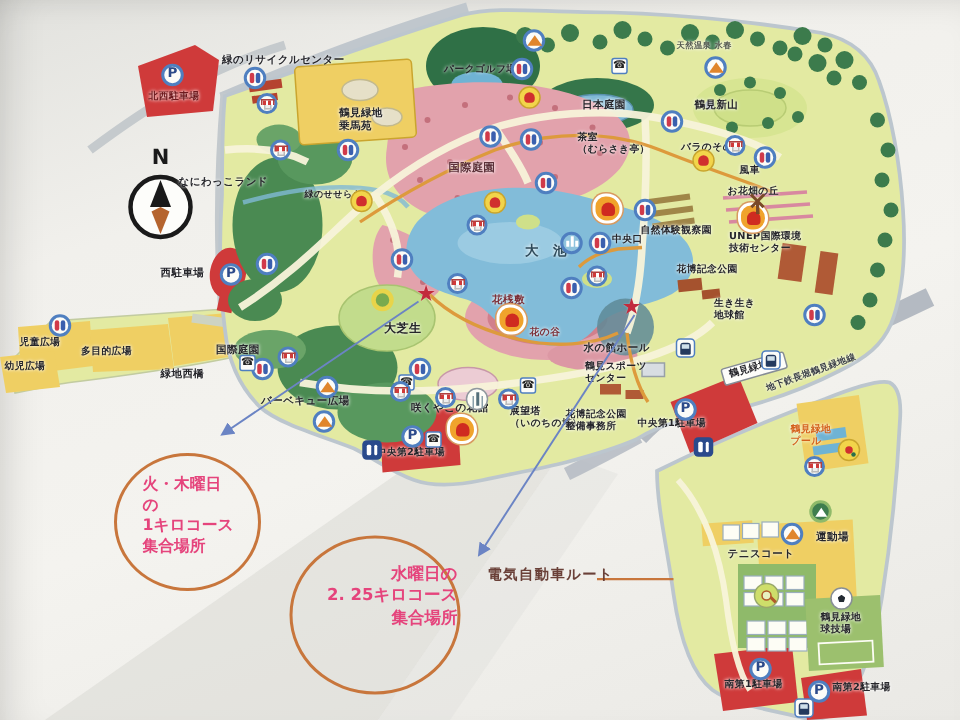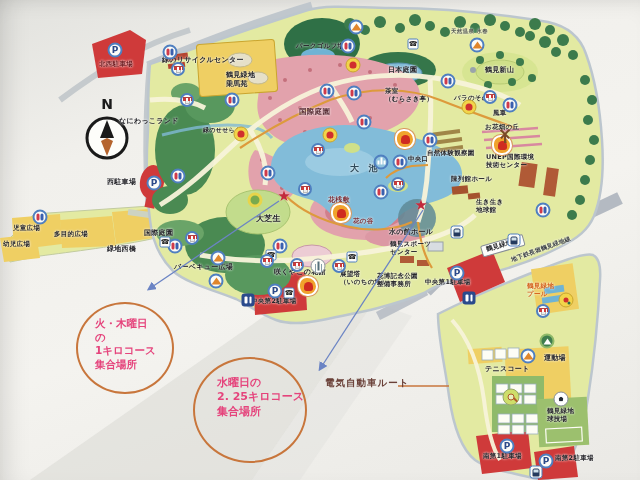--- a/index.html
+++ b/index.html
@@ -63,21 +63,21 @@
   .ic-windmill b:nth-child(2){transform:rotate(-45deg);}
   .ic-windmill i{position:absolute;left:6.5px;top:5px;width:3px;height:9px;background:#7a4a28;clip-path:polygon(20% 0,80% 0,100% 100%,0 100%);}
   .star{position:absolute;color:#c22a3c;font-size:15px;line-height:1;transform:translate(-50%,-50%);
     text-shadow:0 0 1px rgba(255,255,255,.5);}
   .circle-annot{
     position:absolute;border:2.5px solid #c8763c;border-radius:50%;
     color:#e5447c;font-weight:700;white-space:pre-line;line-height:1.3;
     font-family:"DejaVu Sans","Liberation Sans",sans-serif;
   }
   .c1{left:76px;top:302px;width:98px;height:92px;padding:13px 0 0 17px;font-size:10.5px;}
-  .c2{left:193px;top:357px;width:114px;height:106px;padding:17px 0 0 22px;font-size:11px;}
+  .c2{left:193px;top:357px;width:114px;height:106px;padding:17px 0 0 22px;font-size:11px;text-align:right;}
   .legend-label{position:absolute;left:325px;top:377px;font-weight:700;color:#6a4038;font-size:9.5px;letter-spacing:1px;}
   .compass-svg{position:absolute;left:84px;top:96px;}
 </style>
 </head>
 <body>
 
 <div class="photo">
 
   <svg class="base" width="640" height="480" viewBox="0 0 640 480">
 
@@ -287,27 +287,27 @@
 
   <svg class="compass-svg" width="46" height="66" viewBox="0 0 46 66">
     <text x="23" y="13" font-size="14" font-weight="bold" fill="#1a1a1a" text-anchor="middle">N</text>
     <circle cx="23" cy="42" r="20" fill="#fdfdfa" stroke="#1a1a1a" stroke-width="3"></circle>
     <path d="M23,24 L30,42 L16,42 Z" fill="#1a1a1a"></path>
     <path d="M23,60 L29,45 L23,42 L17,45 Z" fill="#b5642e"></path>
   </svg>
 
   <div id="labels" class="layer">
       <span class="label" style="left: 99px; top: 61px; font-size: 6.5px; color: rgb(110, 26, 30);">北西駐車場</span>
-      <span class="label" style="left: 162px; top: 36px; font-size: 7px; margin-top: 20px;">緑のリサイクルセンター</span>
+      <span class="label" style="left: 148px; top: 36px; font-size: 7px;">緑のリサイクルセンター</span>
       <span class="label" style="left: 119px; top: 89px; font-size: 7px; margin-top: 28px;">なにわっこランド</span>
       <span class="label" style="left: 226px; top: 71px; font-size: 7px;">鶴見緑地
 乗馬苑</span>
       <span class="label" style="left: 296px; top: 43px; font-size: 6.5px;">パークゴルフ場</span>
       <span class="label" style="left: 388px; top: 66px; font-size: 7px;">日本庭園</span>
-      <span class="label" style="left: 485px; top: 66px; font-size: 7px; text-align: right;">鶴見新山</span>
+      <span class="label" style="left: 463px; top: 66px; font-size: 7px; text-align: right;">鶴見新山</span>
       <span class="label" style="left: 451px; top: 28px; font-size: 5.5px; color: rgb(85, 90, 80);">天然温泉 水春</span>
       <span class="label" style="left: 454px; top: 95px; font-size: 6.5px;">バラのその</span>
       <span class="label" style="left: 385px; top: 88px; font-size: 6.5px;">茶室
 （むらさき亭）</span>
       <span class="label" style="left: 299px; top: 107px; font-size: 7.5px; color: rgb(92, 48, 56);">国際庭園</span>
       <span class="label" style="left: 350px; top: 163px; font-size: 9px; color: rgb(46, 74, 90);">大　池</span>
       <span class="label" style="left: 328px; top: 196px; font-size: 7px; color: rgb(124, 48, 56);">花桟敷</span>
       <span class="label" style="left: 353px; top: 218px; font-size: 6.5px; color: rgb(124, 48, 56);">花の谷</span>
       <span class="label" style="left: 256px; top: 214px; font-size: 8px;">大芝生</span>
       <span class="label" style="left: 203px; top: 126px; font-size: 6px;">緑のせせらぎ</span>
@@ -335,21 +335,21 @@
       <span class="label" style="left: 544px; top: 354px; font-size: 7px;">運動場</span>
       <span class="label" style="left: 485px; top: 365px; font-size: 7px;">テニスコート</span>
       <span class="label" style="left: 547px; top: 408px; font-size: 6.5px;">鶴見緑地
 球技場</span>
       <span class="label" style="left: 483px; top: 453px; font-size: 6.5px;">南第1駐車場</span>
       <span class="label" style="left: 555px; top: 455px; font-size: 6.5px;">南第2駐車場</span>
       <span class="label" style="left: 408px; top: 156px; font-size: 6.5px;">中央口</span>
       <span class="label" style="left: 427px; top: 150px; font-size: 6.5px;">自然体験観察園</span>
       <span class="label" style="left: 486px; top: 154px; font-size: 6.5px;">UNEP国際環境
 技術センター</span>
-      <span class="label" style="left: 451px; top: 176px; font-size: 6.5px;">陳列館ホール</span>
+      <span class="label" style="left: 451px; top: 176px; font-size: 6.5px;">花博記念公園</span>
       <span class="label" style="left: 476px; top: 199px; font-size: 6.5px;">生き生き
 地球館</span>
       <span class="label" style="left: 493px; top: 110px; font-size: 6.5px;">風車</span>
       <span class="label" style="left: 485px; top: 124px; font-size: 6.5px;">お花畑の丘</span>
     </div>
 
   <div id="icons" class="layer">
       <div class="icon ic-toilet" style="left: 170px; top: 52px;">
         <i class="r"></i>
         <i class="b"></i>

